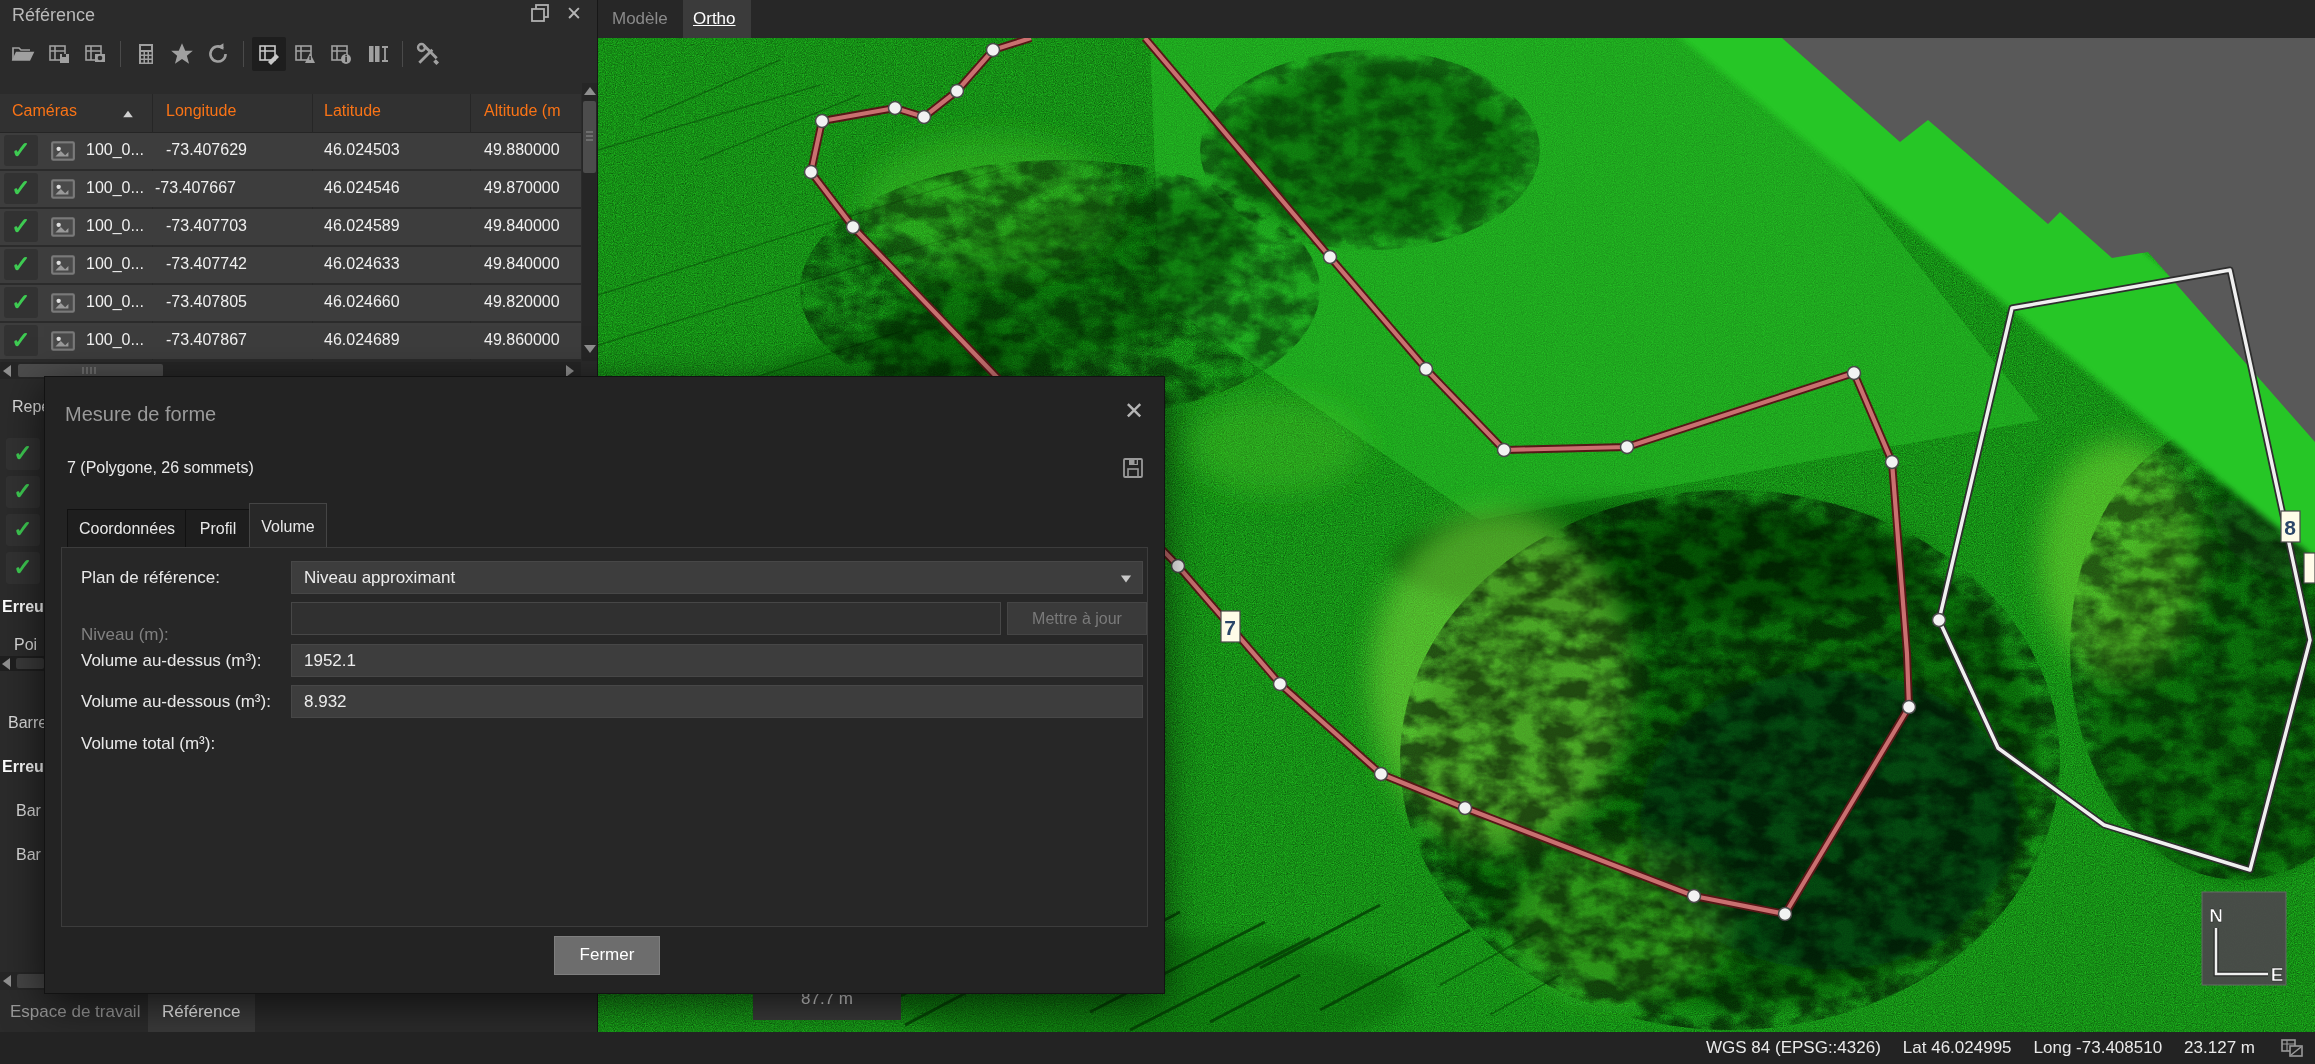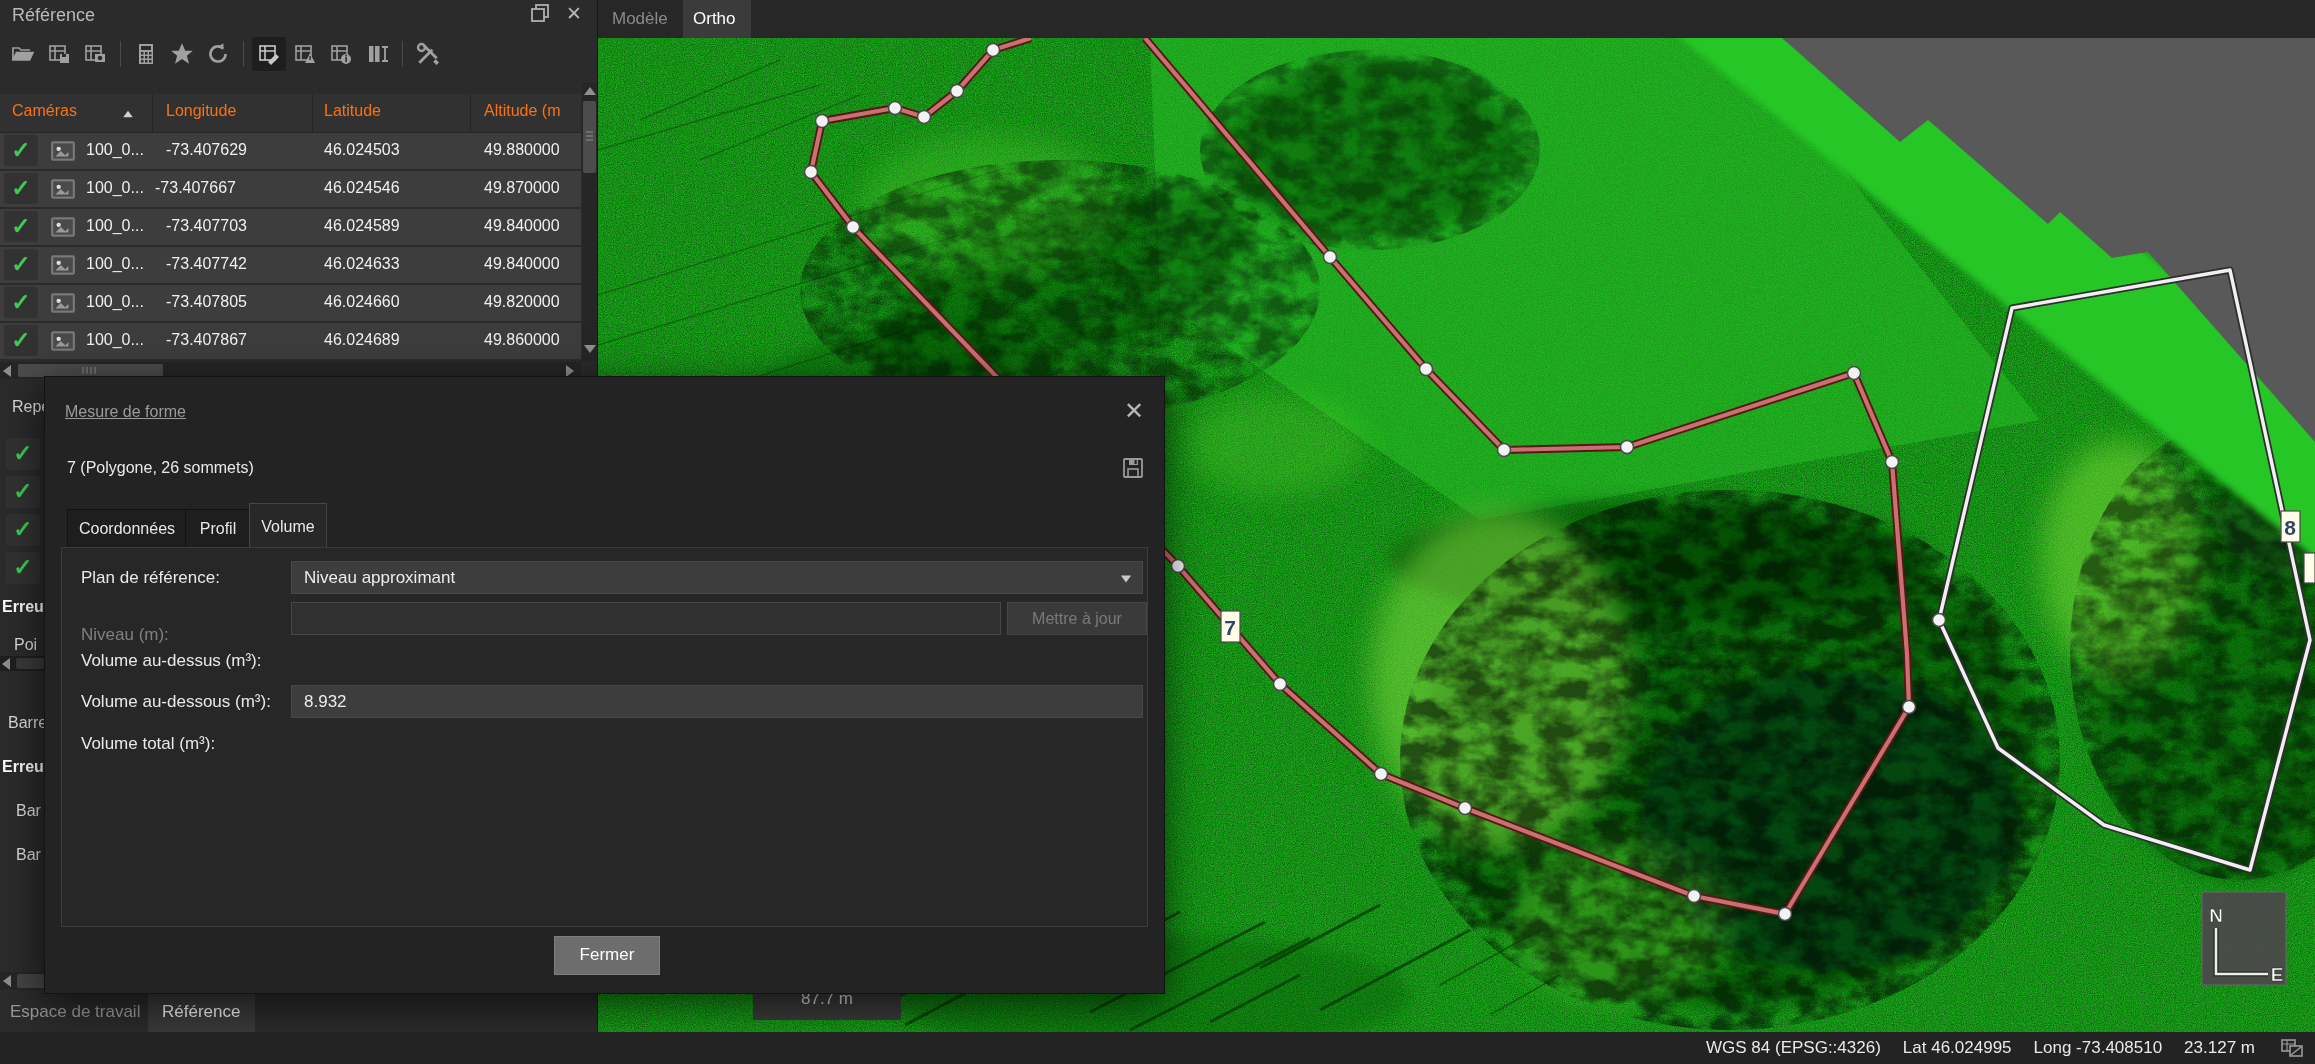--- a/index.html
+++ b/index.html
@@ -32,21 +32,21 @@
   .tri-rt{border-top:6px solid transparent;border-bottom:6px solid transparent;border-left:8px solid #8f8f8f;}
   .sideLbl{font-size:16px;color:#dcdcdc;white-space:nowrap;overflow:hidden;}
   .sideBold{font-weight:bold;color:#ffffff;}
   .schk{left:6px;width:34px;height:32px;background:#323232;border-radius:3px;color:#3ecb52;
         font-size:23px;font-weight:bold;text-align:center;line-height:31px;}
   
   .btab-active{background:#3a3a3a;}
   
   .dlg{left:44px;top:376px;width:1119px;height:616px;background:#232323;border:1px solid #121212;
        box-shadow:0 10px 40px rgba(0,0,0,.65);z-index:50;}
-  .dlg-title{left:20px;top:26px;font-size:16px;color:#9a9a9a;text-decoration:underline;}
+  .dlg-title{left:20px;top:26px;font-size:20px;color:#9a9a9a;}
   .dlg-sub{left:22px;top:82px;font-size:16px;color:#eaeaea;}
   .dtab{top:132px;height:38px;font-size:16px;color:#e8e8e8;text-align:center;line-height:38px;
         background:#1e1e1e;border:1px solid #111;border-bottom:none;cursor:pointer;}
   .dtab.act{top:126px;height:45px;line-height:45px;background:#282828;border:1px solid #454545;border-bottom:none;}
   .pane{left:16px;top:170px;width:1085px;height:378px;background:#272727;border:1px solid #3c3c3c;}
   .flbl{left:36px;font-size:17px;color:#e8e8e8;white-space:nowrap;}
   .flbl.dis{color:#808080;}
   .finput{background:#3d3d3d;border:1px solid #474747;font-size:17px;color:#ececec;line-height:31px;padding:0 12px;}
   .finput.dis{background:#303030;}
   .fbtn-dis{background:#3a3a3a;border:1px solid #454545;color:#7a7a7a;font-size:16px;text-align:center;line-height:31px;}
@@ -57,21 +57,21 @@
   .statusbar{left:0;top:1032px;width:2315px;height:32px;background:#232323;z-index:60;
              display:flex;align-items:center;justify-content:flex-end;gap:22px;
              font-size:17px;color:#e9e9e9;padding-right:12px;box-sizing:border-box;}
 </style>
 </head>
 <body class="nosel">
 
 <div class="a maptabs">
   <span class="a" style="left:14px;top:9px;font-size:17px;color:#8a8a8a;cursor:pointer;">Modèle</span>
   <div class="a" style="left:85px;top:0;width:68px;height:38px;background:#3b3b3b;cursor:pointer;">
-    <span class="a" style="left:10px;top:9px;font-size:17px;color:#ffffff;">Ortho</span>
+    <span class="a" style="left:10px;top:9px;font-size:17px;color:#ffffff;text-decoration:underline;">Ortho</span>
   </div>
 </div>
 
 <svg class="a" style="left:598px;top:38px;z-index:1;" width="1717" height="994" viewBox="598 38 1717 994">
   <defs>
     <filter id="speck" x="0" y="0" width="100%" height="100%">
       <feTurbulence type="fractalNoise" baseFrequency="0.9" numOctaves="2" seed="7"></feTurbulence>
       <feColorMatrix type="matrix" values="0 0 0 0 0  0 0 0 0 0  0 0 0 0 0  0.9 0.9 0.9 0 -0.95"></feColorMatrix>
     </filter>
     <filter id="rock" x="-5%" y="-5%" width="110%" height="110%">
@@ -484,20 +484,21 @@
   <div class="a finput" style="left:246px;top:184px;width:826px;height:31px;cursor:pointer;">
     <span>Niveau approximant</span>
     <div class="a tri tri-dn" style="right:10px;top:13px;border-top-color:#c8c8c8;transform:scale(0.85);"></div>
   </div>
 
   <span class="a flbl dis" style="top:248px;">Niveau (m):</span>
   <div class="a finput dis" style="left:246px;top:225px;width:684px;height:31px;"><span></span></div>
   <div class="a fbtn-dis" style="left:962px;top:225px;width:138px;height:31px;">Mettre à jour</div>
 
   <span class="a flbl" style="top:274px;">Volume au-dessus (m³):</span>
+  <div class="a finput" style="left:246px;top:267px;width:826px;height:31px;"><span>1952.1</span></div>
 
   <span class="a flbl" style="top:315px;">Volume au-dessous (m³):</span>
   <div class="a finput" style="left:246px;top:308px;width:826px;height:31px;"><span>8.932</span></div>
 
   <span class="a flbl" style="top:357px;">Volume total (m³):</span>
 
   <div class="a fermer">Fermer</div>
 </div>
 
 <div class="a statusbar">

